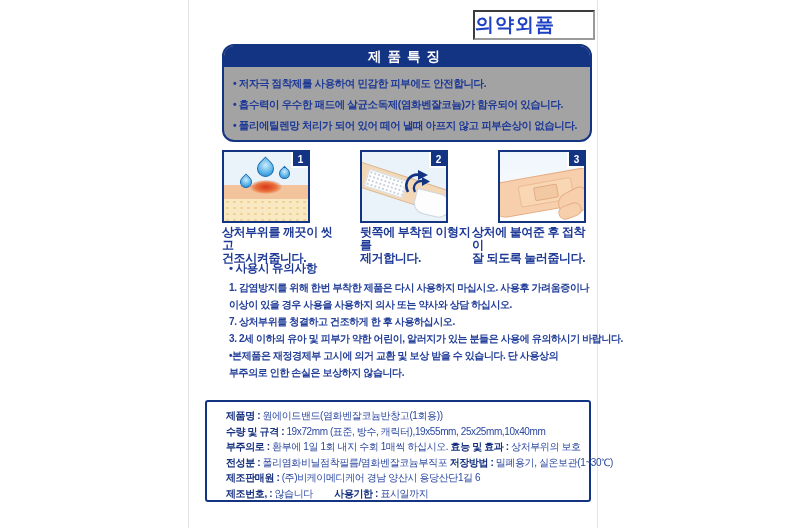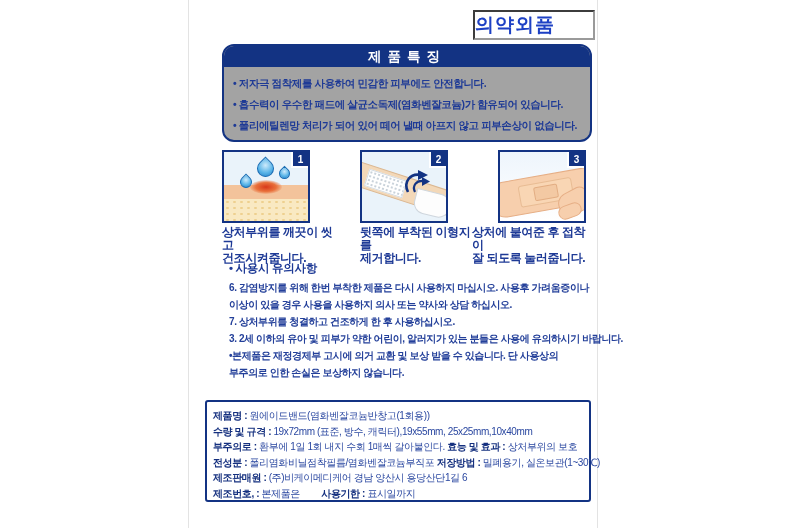--- a/index.html
+++ b/index.html
@@ -102,21 +102,21 @@
   
   .precautions{position:absolute;left:213px;top:261px;width:400px;margin-left:16px;}
   .precautions .ptitle{font-size:11.5px;font-weight:bold;letter-spacing:-0.3px;margin-bottom:3px;}
   .precautions .line{
     font-size:10px;font-weight:bold;color:#24409a;line-height:17px;
     letter-spacing:-0.4px;white-space:nowrap;
   }
   
   .infobox{
     position:absolute;left:205px;top:400px;width:386px;height:102px;
-    border:2px solid #133383;border-radius:3px;background:#fff;padding:6px 6px;box-sizing:border-box;
+    border:2px solid #133383;border-radius:3px;background:#fff;padding:6px 19px;box-sizing:border-box;
   }
   .infobox .row{
     font-size:10px;line-height:15.5px;letter-spacing:-0.4px;white-space:nowrap;color:#2a47a0;
   }
   .infobox .row .b{font-weight:bold;color:#15307f;}
 </style>
 </head>
 <body>
 
 <div class="page-edge" style="left:188px"></div>
@@ -181,29 +181,29 @@
 <div class="caption" style="left:222px">상처부위를 깨끗이 씻고
 건조시켜줍니다.</div>
 <div class="caption" style="left:360px">뒷쪽에 부착된 이형지를
 제거합니다.</div>
 <div class="caption" style="left:472px">상처에 붙여준 후 접착이
 잘 되도록 눌러줍니다.</div>
 
 <div class="precautions">
   <div class="ptitle">• 사용시 유의사항</div>
   <div>
-      <div class="line">6. 감염방지를 위해 한번 부착한 제품은 다시 사용하지 마십시오. 사용후 가려움증이나</div>
+      <div class="line">1. 감염방지를 위해 한번 부착한 제품은 다시 사용하지 마십시오. 사용후 가려움증이나</div>
       <div class="line">이상이 있을 경우 사용을 사용하지 의사 또는 약사와 상담 하십시오.</div>
       <div class="line">7. 상처부위를 청결하고 건조하게 한 후 사용하십시오.</div>
       <div class="line">3. 2세 이하의 유아 및 피부가 약한 어린이, 알러지가 있는 분들은 사용에 유의하시기 바랍니다.</div>
       <div class="line">•본제품은 재정경제부 고시에 의거 교환 및 보상 받을 수 있습니다. 단 사용상의</div>
       <div class="line">부주의로 인한 손실은 보상하지 않습니다.</div>
     </div>
 </div>
 
 <div class="infobox">
     <div class="row"><span class="b">제품명 :</span><span> 원에이드밴드(염화벤잘코늄반창고(1회용))</span></div>
     <div class="row"><span class="b">수량 및 규격 :</span><span> 19x72mm (표준, 방수, 캐릭터),19x55mm, 25x25mm,10x40mm</span></div>
-    <div class="row"><span class="b">부주의로 :</span><span> 환부에 1일 1회 내지 수회 1매씩 갈아붙인다. </span><span class="b">효능 및 효과 :</span><span> 상처부위의 보호</span></div>
+    <div class="row"><span class="b">부주의로 :</span><span> 환부에 1일 1회 내지 수회 1매씩 하십시오. </span><span class="b">효능 및 효과 :</span><span> 상처부위의 보호</span></div>
     <div class="row"><span class="b">전성분 :</span><span> 폴리염화비닐점착필름/염화벤잘코늄부직포  </span><span class="b">저장방법 :</span><span> 밀폐용기, 실온보관(1~30℃)</span></div>
     <div class="row"><span class="b">제조판매원 :</span><span> (주)비케이메디케어 경남 양산시 용당산단1길 6</span></div>
-    <div class="row"><span class="b">제조번호, :</span><span> 본제품은</span><span>&nbsp;&nbsp;&nbsp;&nbsp;&nbsp;&nbsp;&nbsp;&nbsp;&nbsp;</span><span class="b">사용기한 :</span><span> 표시일까지</span></div>
+    <div class="row"><span class="b">제조번호, :</span><span> 않습니다</span><span>&nbsp;&nbsp;&nbsp;&nbsp;&nbsp;&nbsp;&nbsp;&nbsp;&nbsp;</span><span class="b">사용기한 :</span><span> 표시일까지</span></div>
   </div>
 
 </body></html>

